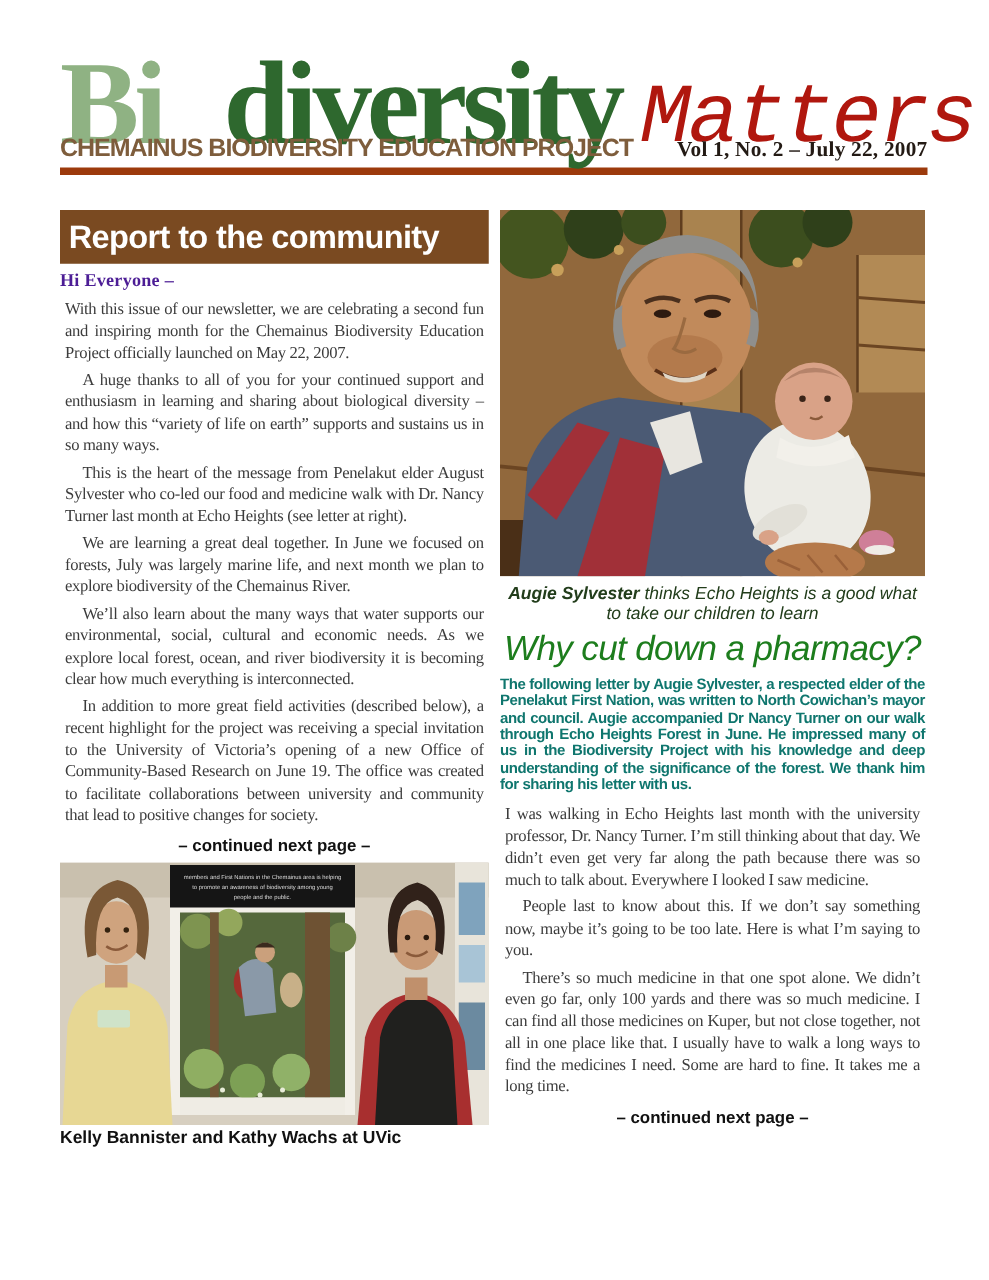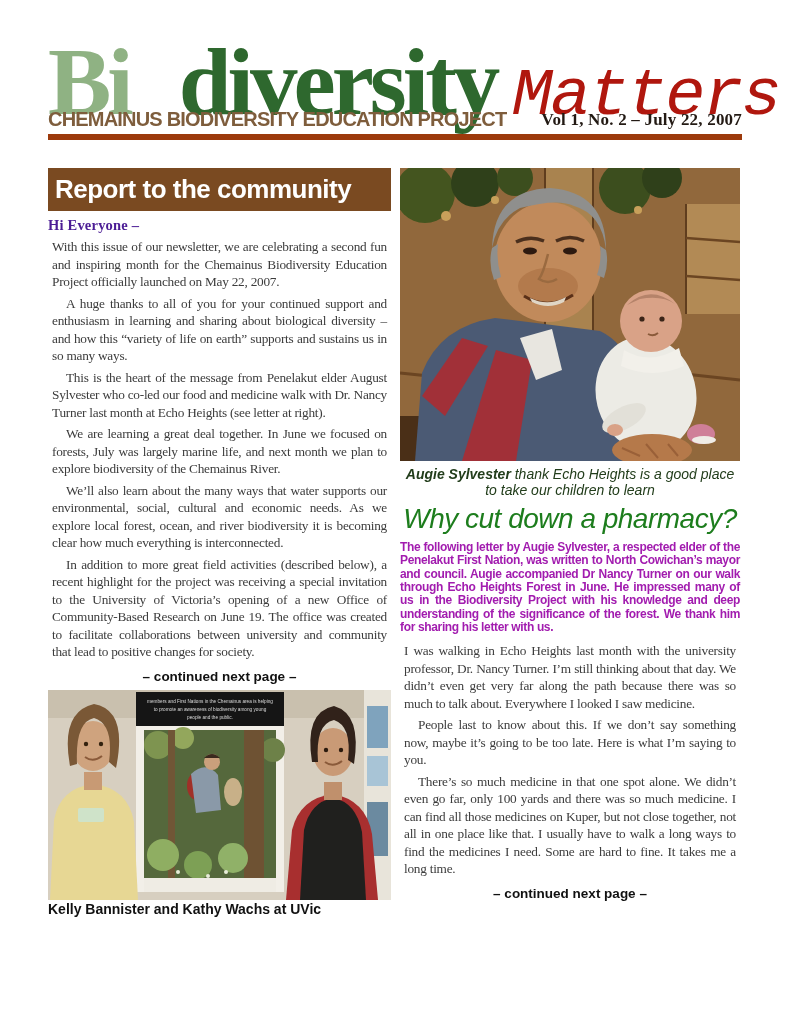--- a/index.html
+++ b/index.html
@@ -36,21 +36,21 @@
   .continued{font-weight:bold;font-size:13.5px;text-align:center;margin:8px 0 6px;color:#111111;}
 
   .photo{display:block;}
   .photo-caption{font-weight:bold;font-size:14px;text-align:left;color:#111111;margin-top:1px;}
 
   .augie-caption{font-style:italic;font-size:14px;text-align:center;color:#223d1b;
                  line-height:1.15;margin:5px 0 2px;}
   .augie-caption .cap-name{font-weight:bold;}
   .headline{font-style:italic;font-size:28px;color:#1d7d1d;text-align:center;
             margin:5px 0 6px;letter-spacing:-0.5px;}
-  .intro{font-weight:bold;font-size:12px;line-height:13.3px;text-align:justify;color:#a21caf;
+  .intro{font-weight:bold;font-size:12px;line-height:13.3px;text-align:justify;color:#0f766e;
          letter-spacing:-0.35px;margin:0 0 8px;}
 </style>
 </head>
 <body>
 
 <div class="page">
 
   <div class="masthead">
     <div class="logo-row">
       <span class="logo-bi">Bi</span>
@@ -215,21 +215,21 @@
         <path d="M248,166 Q253,169 258,165" fill="none" stroke="#8a5a3a" stroke-width="1.8"></path>
         <ellipse cx="224" cy="250" rx="24" ry="11" fill="#e2e0d8" transform="rotate(-28 224 250)"></ellipse>
         <ellipse cx="215" cy="262" rx="8" ry="6" fill="#d9a287"></ellipse>
         <ellipse cx="301" cy="266" rx="14" ry="10" fill="#cf7f98"></ellipse>
         <ellipse cx="304" cy="272" rx="12" ry="4" fill="#efece6"></ellipse>
         <ellipse cx="252" cy="282" rx="40" ry="16" fill="#b5794a"></ellipse>
         <path d="M222,280 L240,288 M246,276 L258,290 M268,276 L278,288" stroke="#9a6038" stroke-width="2" fill="none"></path>
       </g>
     </svg>
 
-    <div class="augie-caption"><span class="cap-name">Augie Sylvester</span><span> thank Echo Heights is a good place to take our children to learn</span></div>
+    <div class="augie-caption"><span class="cap-name">Augie Sylvester</span><span> thinks Echo Heights is a good what to take our children to learn</span></div>
 
     <div class="headline">Why cut down a pharmacy?</div>
 
     <div class="intro">The following letter by Augie Sylvester, a respected elder of the Penelakut First Nation, was written to North Cowichan’s mayor and council. Augie accompanied Dr Nancy Turner on our walk through Echo Heights Forest in June. He impressed many of us in the Biodiversity Project with his knowledge and deep understanding of the significance of the forest. We thank him for sharing his letter with us.</div>
 
     <div class="body-text">
       <p class="noindent">I was walking in Echo Heights last month with the university professor, Dr. Nancy Turner. I’m still thinking about that day. We didn’t even get very far along the path because there was so much to talk about. Everywhere I looked I saw medicine.</p>
       <p>People last to know about this. If we don’t say something now, maybe it’s going to be too late. Here is what I’m saying to you.</p>
       <p>There’s so much medicine in that one spot alone. We didn’t even go far, only 100 yards and there was so much medicine. I can find all those medicines on Kuper, but not close together, not all in one place like that. I usually have to walk a long ways to find the medicines I need. Some are hard to fine. It takes me a long time.</p>
     </div>

